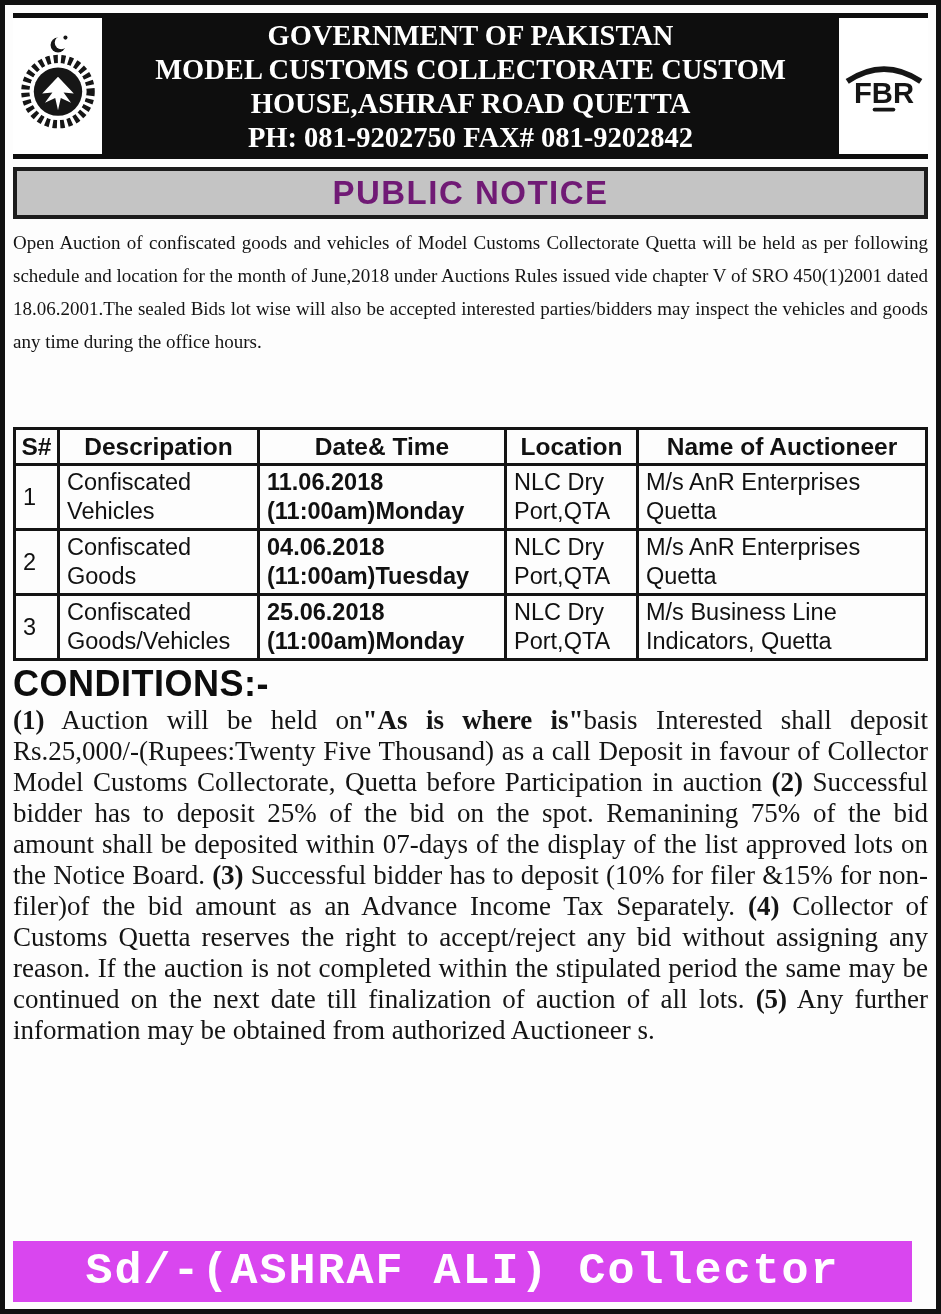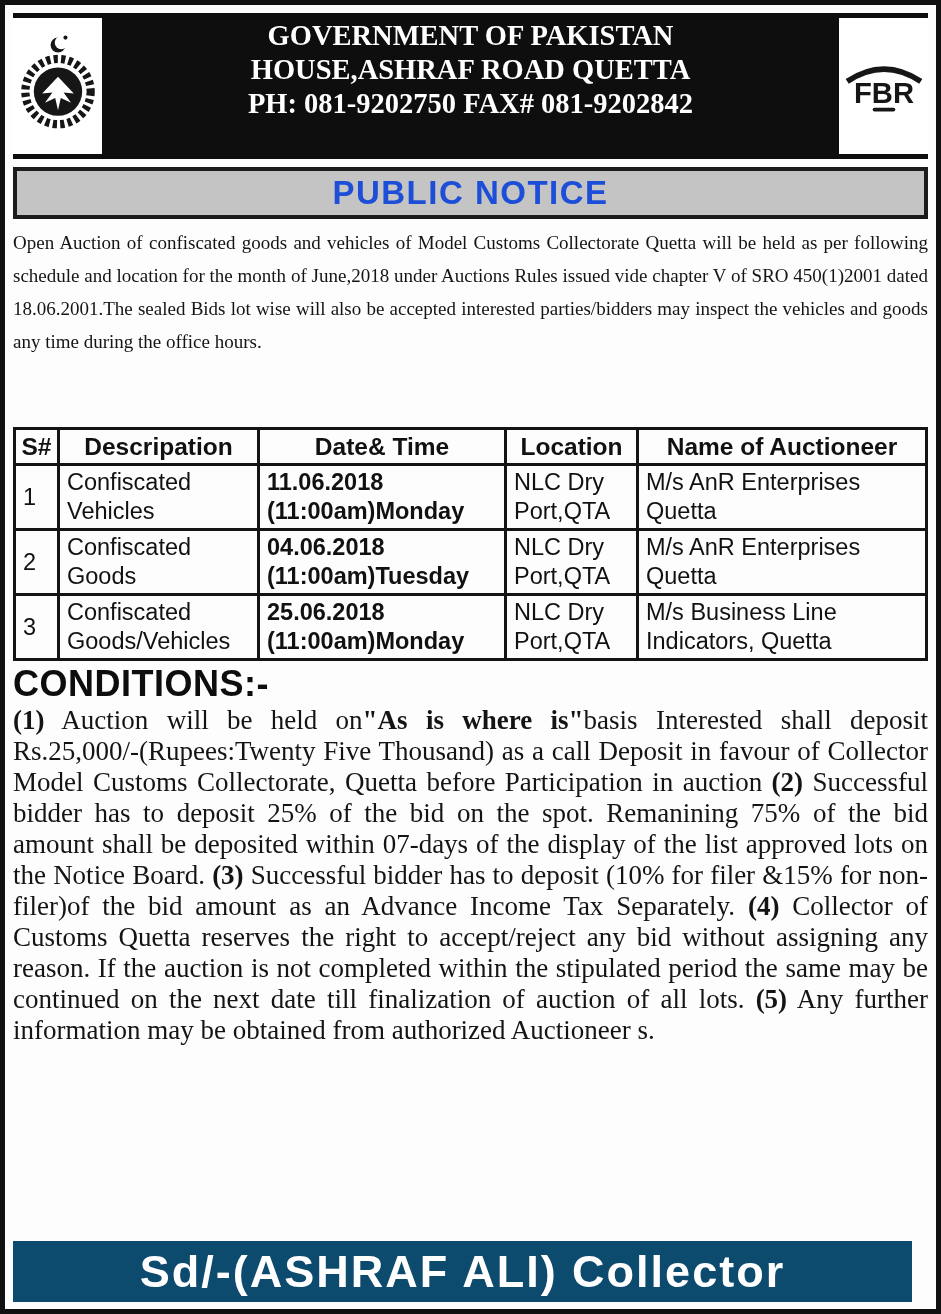--- a/index.html
+++ b/index.html
@@ -51,21 +51,21 @@
     box-sizing:border-box;
     background:#c4c4c4;
     border:4px solid #1c1c1c;
     display:flex;
     align-items:center;
     justify-content:center;
     font-family:"Liberation Sans", sans-serif;
     font-weight:bold;
     font-size:33px;
     letter-spacing:1.5px;
-    color:#1d4ed8;
+    color:#701a75;
   }
 
   
   .intro {
     margin:7px 0 0 0;
     min-height:196px;
     font-size:19px;
     line-height:33px;
     text-align:justify;
     color:#141414;
@@ -121,26 +121,26 @@
     text-align:justify;
     color:#141414;
   }
   .b { font-weight:bold; }
 
   
   .footer-bar {
     position:absolute;
     left:8px; right:24px; bottom:7px;
     height:61px;
-    background:#0c4a6e;
+    background:#d946ef;
     display:flex;
     align-items:center;
     justify-content:center;
     color:#ffffff;
-    font-family:Liberation Sans, sans-serif;
+    font-family:Liberation Mono, monospace;
     font-weight:bold;
     font-size:45px;
     letter-spacing:2px;
   }
 </style>
 </head>
 <body>
 
 <div class="page">
 
@@ -155,20 +155,21 @@
         <circle cx="45" cy="64" r="35" fill="none" stroke="#161616" stroke-width="9" stroke-dasharray="4.5 3.5"></circle>
         <circle cx="45" cy="64" r="29" fill="none" stroke="#ffffff" stroke-width="3"></circle>
 
         <circle cx="45" cy="64" r="26" fill="#161616"></circle>
 
         <path fill="#ffffff" d="M45 48 L28 66 L39 65 L31 76 L42 71 L45 84 L48 71 L59 76 L51 65 L62 66 Z"></path>
       </svg>
     </div>
     <div class="header-text">
       <div>GOVERNMENT OF PAKISTAN</div>
+      <div>MODEL CUSTOMS COLLECTORATE CUSTOM</div>
       <div>HOUSE,ASHRAF ROAD QUETTA</div>
       <div>PH: 081-9202750 FAX# 081-9202842</div>
     </div>
     <div class="logo-box">
       <svg width="86" height="66" viewBox="0 0 90 70">
         <path d="M6 30 Q45 4 84 30" fill="none" stroke="#161616" stroke-width="6"></path>
         <path d="M18 24 Q45 9 72 24" fill="none" stroke="#161616" stroke-width="3"></path>
         <text x="45" y="53" text-anchor="middle" font-family="Liberation Sans, sans-serif" font-weight="bold" font-size="31" fill="#161616">FBR</text>
         <rect x="33" y="58" width="24" height="4" rx="2" fill="#161616"></rect>
       </svg>

